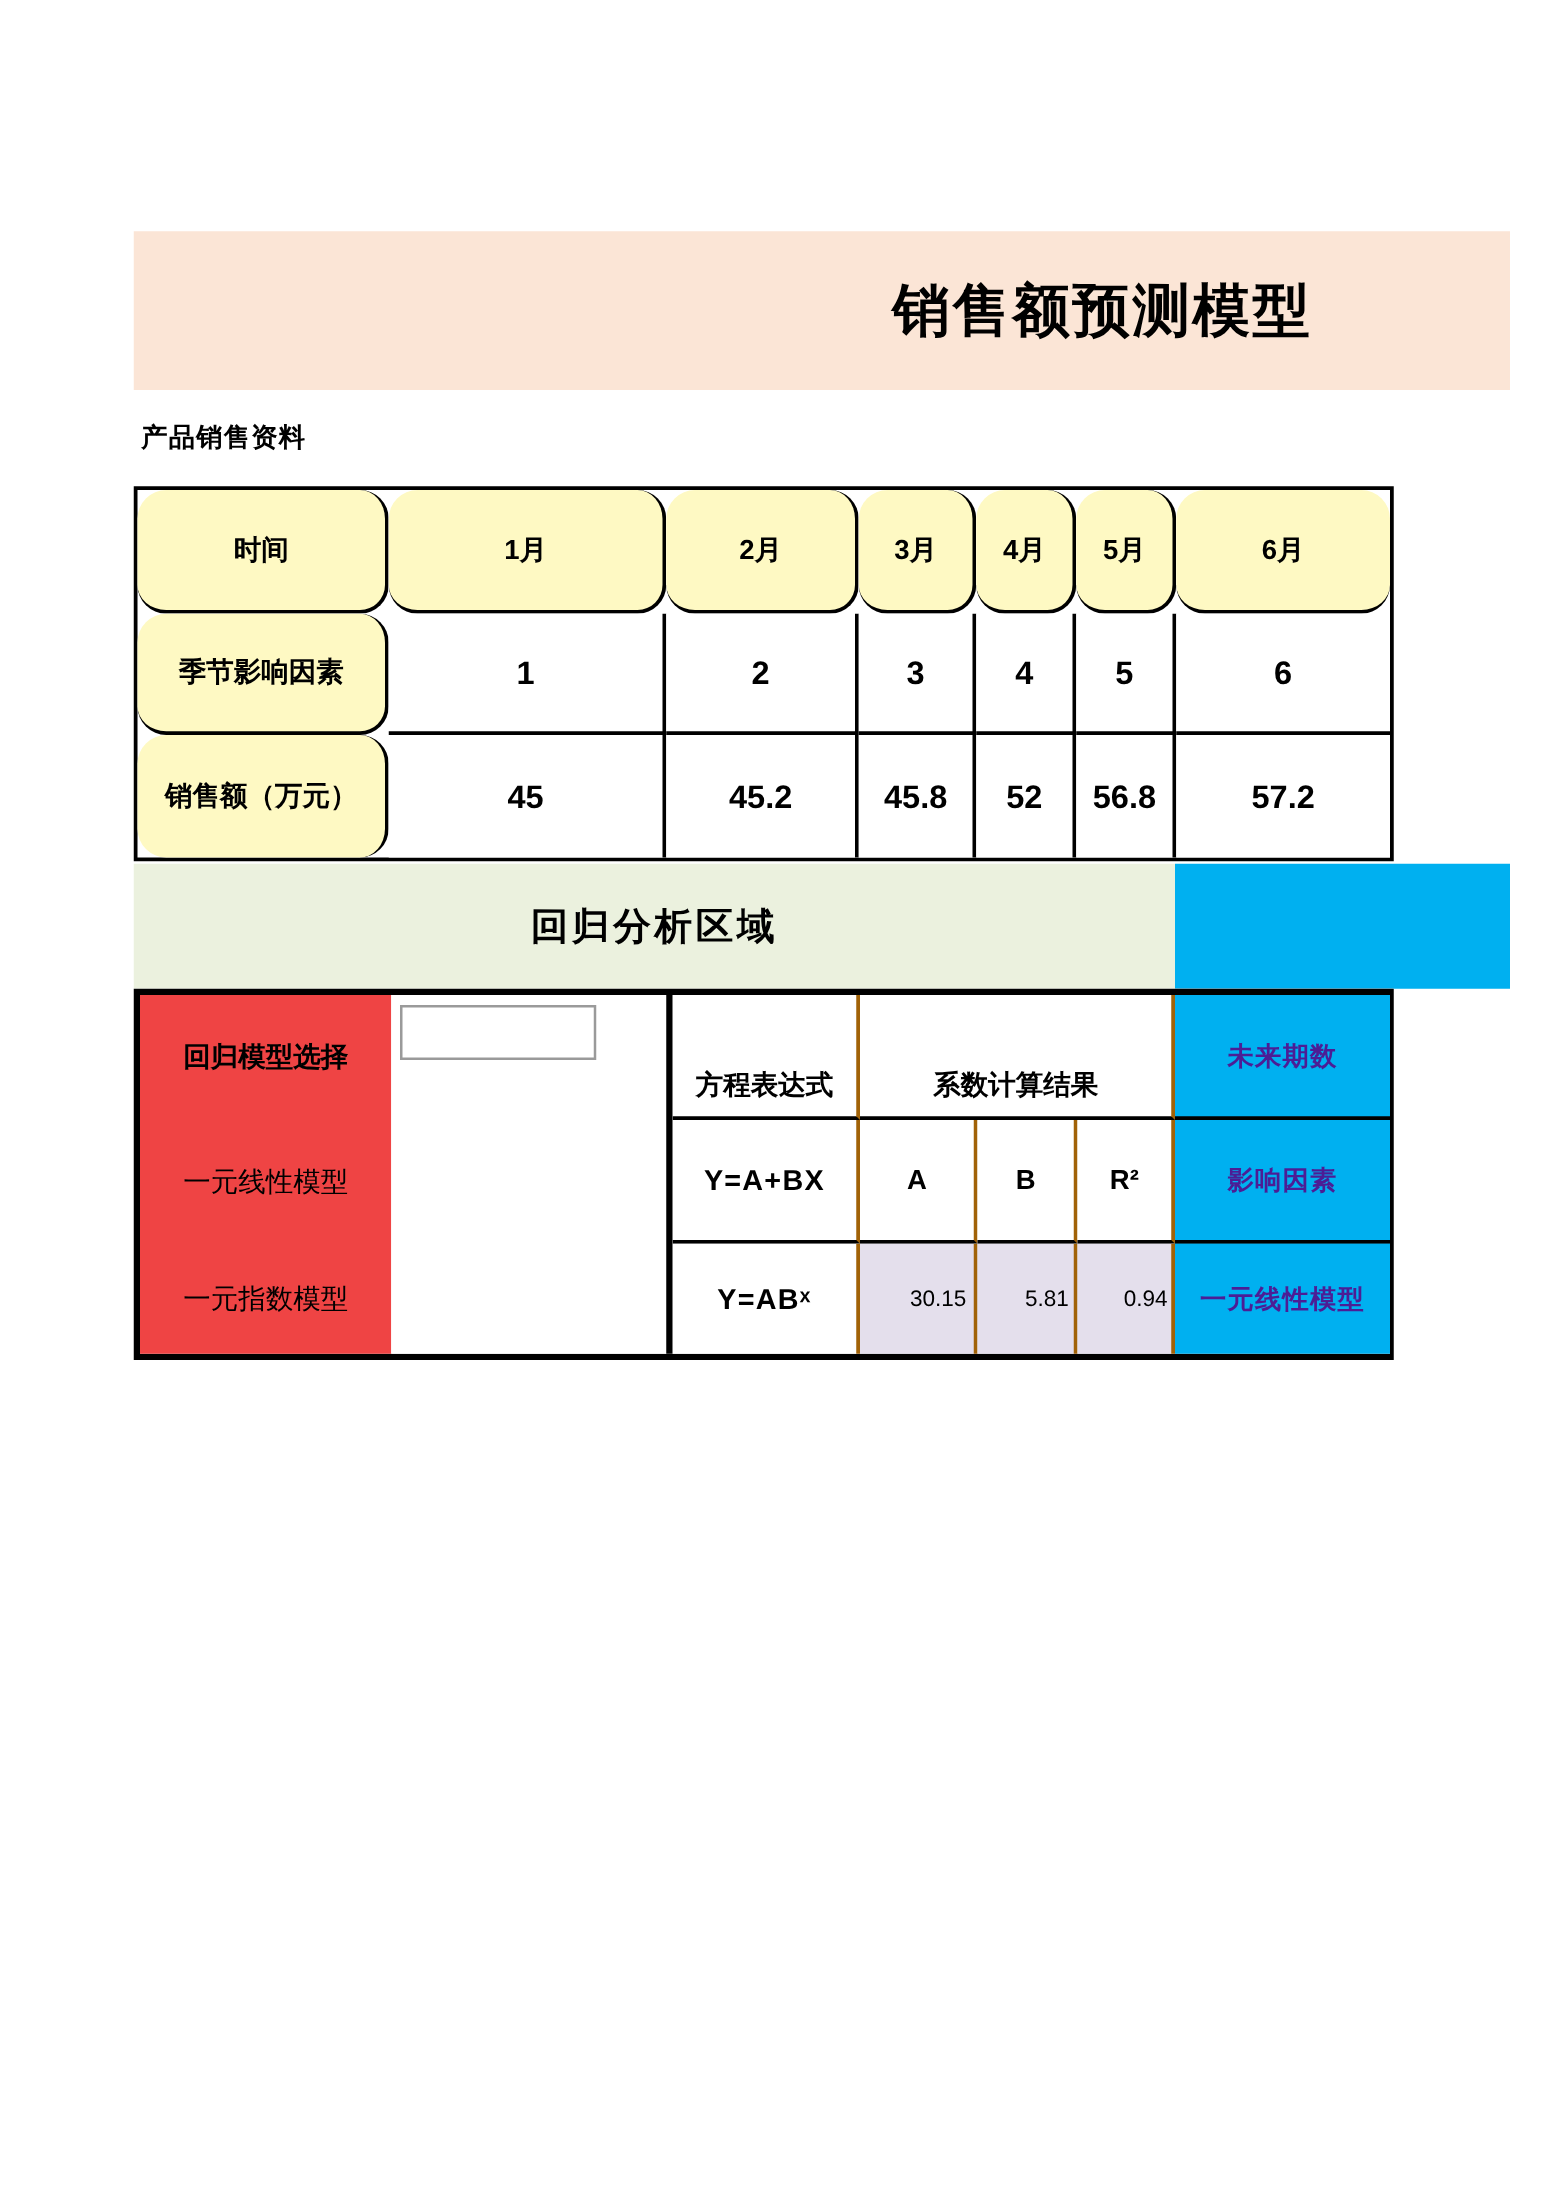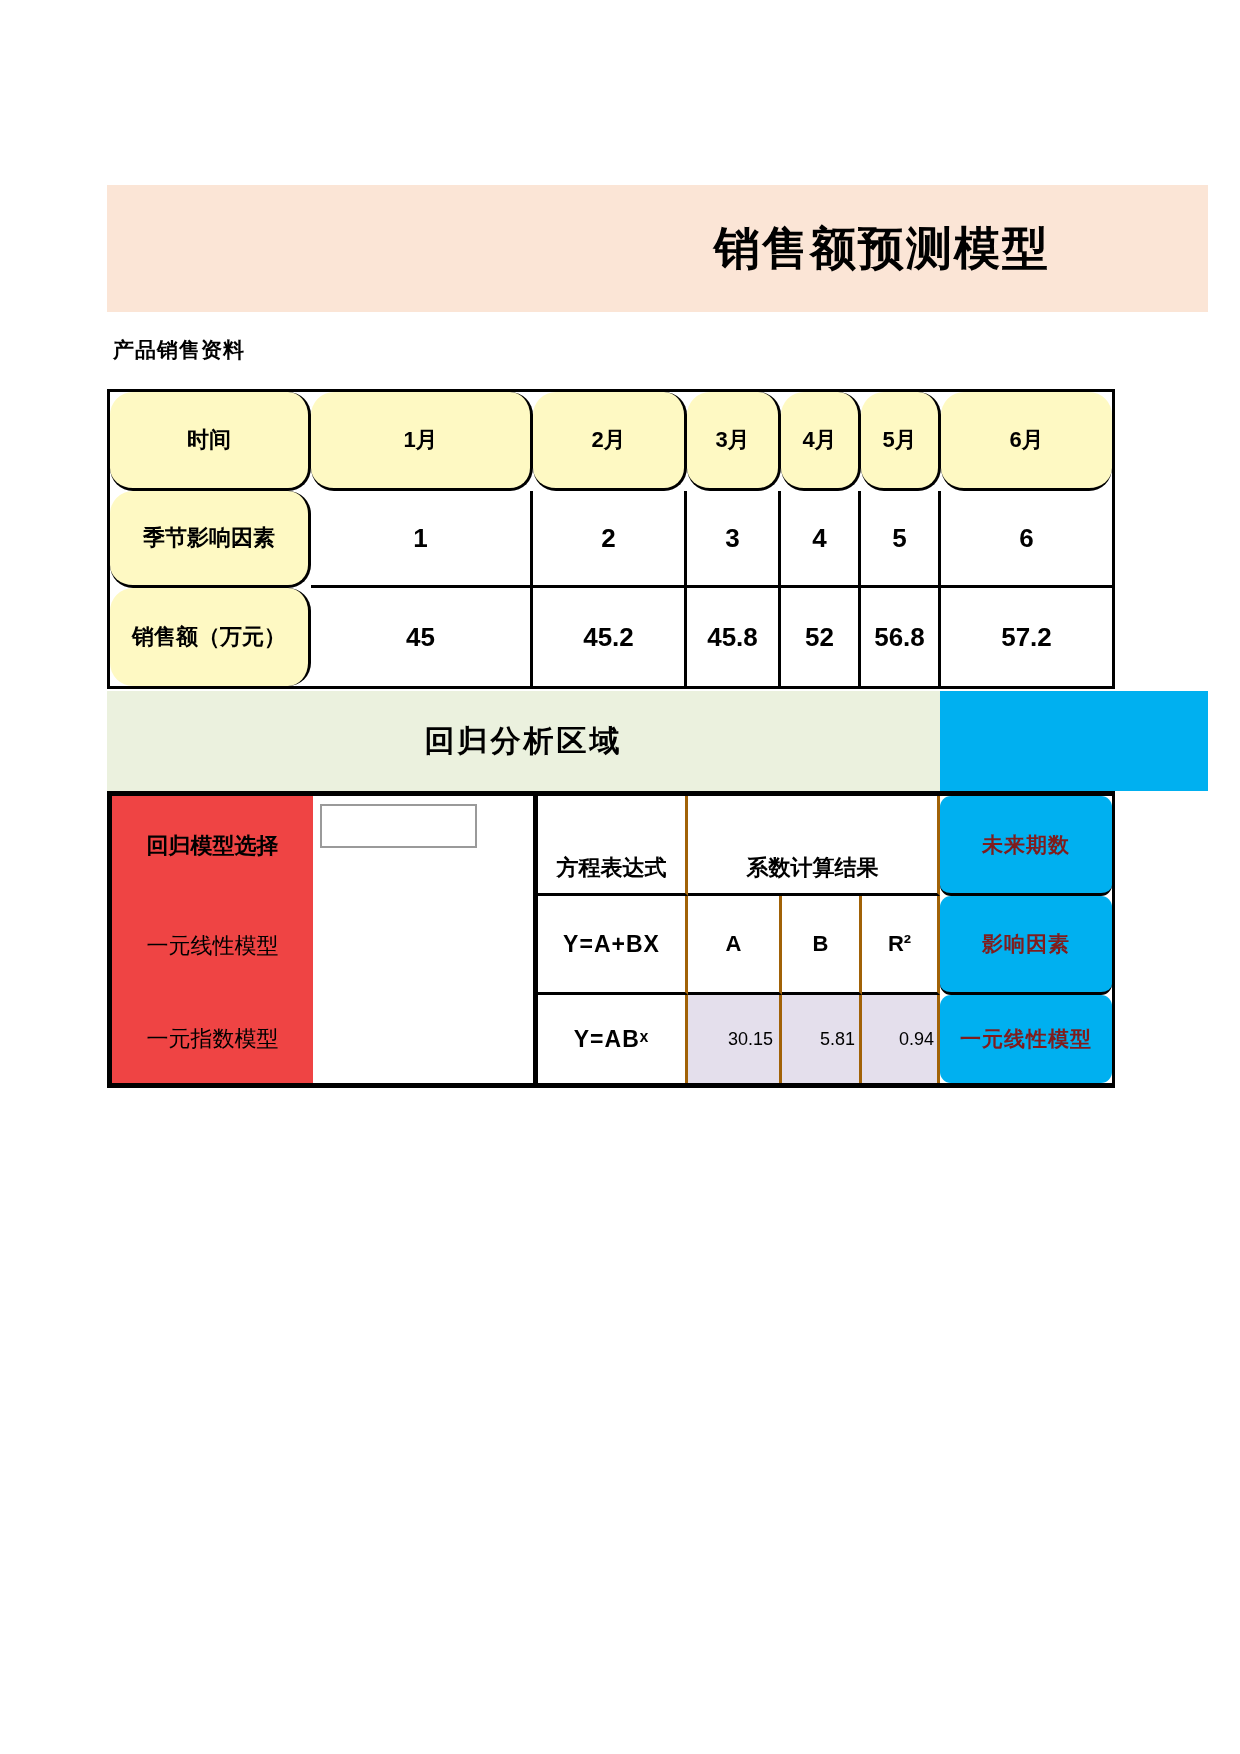--- a/index.html
+++ b/index.html
@@ -49,21 +49,21 @@
   .left-col .seg1{height:100px;font-size:22px;font-weight:bold;}
   .left-col .seg2{height:99px;font-size:22px;}
   .left-col .seg3{height:88px;font-size:22px;}
   .sel-col{grid-column:2;grid-row:1/4;position:relative;background:#fff;}
   .model-select-box{position:absolute;left:7px;top:8px;width:157px;height:44px;background:#fff;
     border:2px solid #9a9a9a;}
   .bottom-label{align-items:flex-end;padding-bottom:10px;font-size:22px;font-weight:bold;}
   .eq{font-size:23px;font-weight:bold;letter-spacing:1px;}
   .coef-hd{font-size:22px;font-weight:bold;}
   .coef-val{font-size:18px;background:#E4DFEC;padding-left:34px;}
-  .blue-cell{background:#00B0F0;color:#7f1d1d;font-size:21px;font-weight:bold;letter-spacing:1px;border-radius:11px;}
+  .blue-cell{background:#00B0F0;color:#4c1d95;font-size:21px;font-weight:bold;letter-spacing:1px;}
 </style>
 </head>
 <body>
 
 <div class="page">
 
   <div class="banner">
     <div class="title">销售额预测模型</div>
   </div>
 

